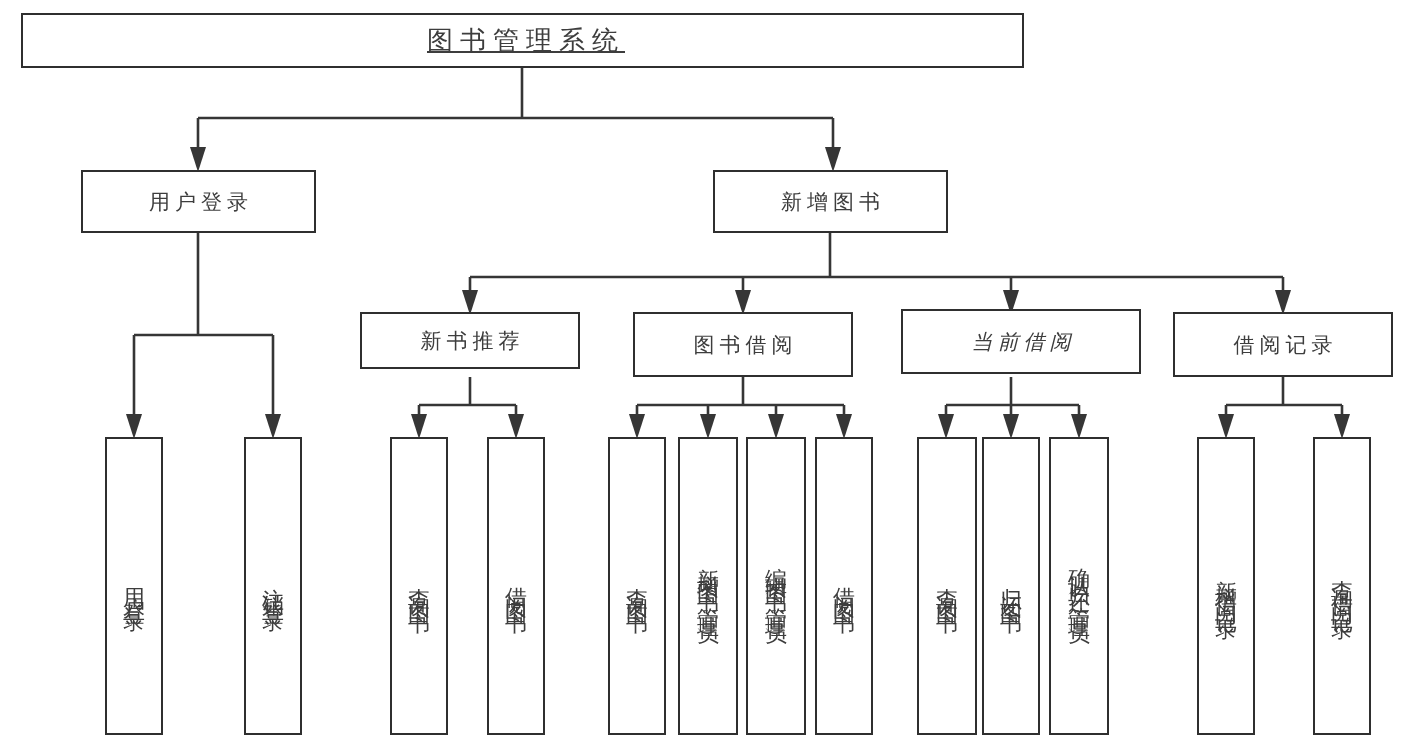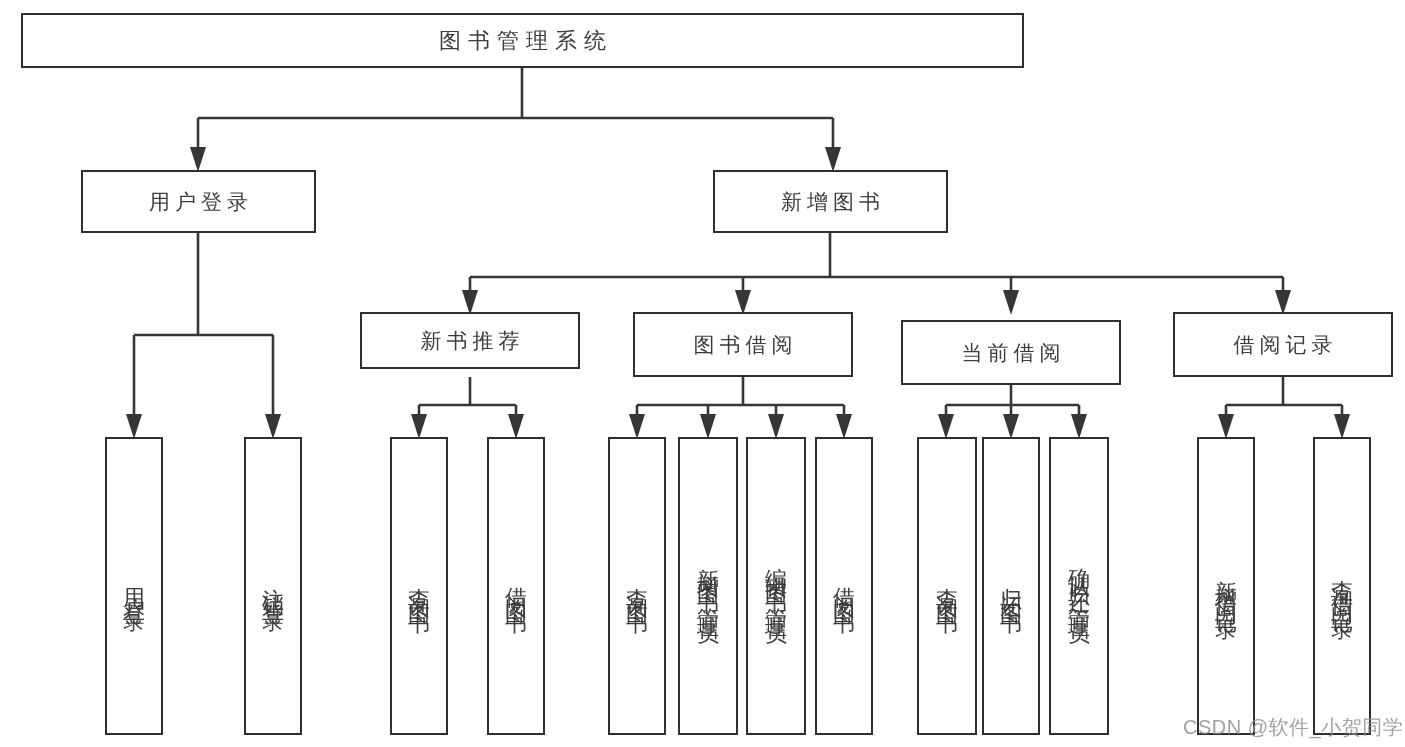--- a/index.html
+++ b/index.html
@@ -32,23 +32,24 @@
     color: #3d3d3d;
     z-index: 2;
   }
   .h-node {
     font-size: 21px;
     letter-spacing: 5px;
     text-indent: 5px; 
     white-space: nowrap;
   }
   .root-node {
-    font-size: 22px;
+    font-size: 26px;
     letter-spacing: 7px;
     text-indent: 7px;
+    text-decoration: underline;
   }
   .v-node span {
     writing-mode: vertical-rl;
     text-orientation: mixed;
     font-size: 22px;
     letter-spacing: 8px;
     line-height: 1;
     color: #3d3d3d;
   }
   .watermark {
@@ -110,21 +111,21 @@
     </g>
   </svg>
 
   <div class="node h-node root-node" style="left:21px; top:13px; width:1003px; height:55px;">图书管理系统</div>
 
   <div class="node h-node" style="left:81px; top:170px; width:235px; height:63px;">用户登录</div>
   <div class="node h-node" style="left:713px; top:170px; width:235px; height:63px;">新增图书</div>
 
   <div class="node h-node" style="left:360px; top:312px; width:220px; height:57px;">新书推荐</div>
   <div class="node h-node" style="left:633px; top:312px; width:220px; height:65px;">图书借阅</div>
-  <div class="node h-node" style="left:901px; top:320px; width:220px; height:65px;">当前借阅</div>
+  <div class="node h-node" style="left:901px; top:309px; width:240px; height:65px;font-style:italic;">当前借阅</div>
   <div class="node h-node" style="left:1173px; top:312px; width:220px; height:65px;">借阅记录</div>
 
   <div class="node v-node" style="left:105px; top:437px; width:58px; height:298px;">
     <span>用户登录</span>
   </div>
   <div class="node v-node" style="left:244px; top:437px; width:58px; height:298px;">
     <span>注销登录</span>
   </div>
   <div class="node v-node" style="left:390px; top:437px; width:58px; height:298px;">
     <span>查询图书</span>
@@ -153,15 +154,14 @@
   <div class="node v-node" style="left:1049px; top:437px; width:60px; height:298px;">
     <span>确认归还（管理员）</span>
   </div>
   <div class="node v-node" style="left:1197px; top:437px; width:58px; height:298px;">
     <span>新增借阅记录</span>
   </div>
   <div class="node v-node" style="left:1313px; top:437px; width:58px; height:298px;">
     <span>查询借阅记录</span>
   </div>
 
-  <div class="watermark">CSDN @软件_小贺同学</div>
 
 </div>
 
 </body></html>

